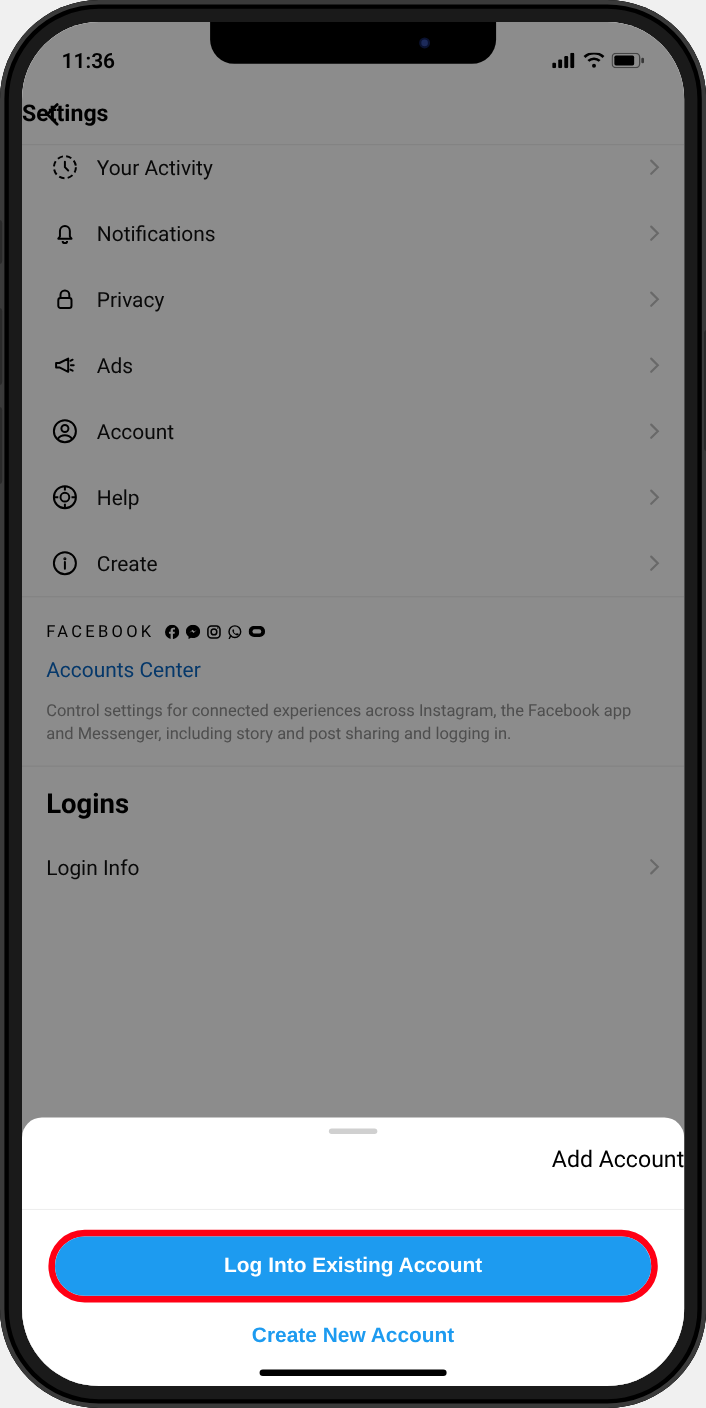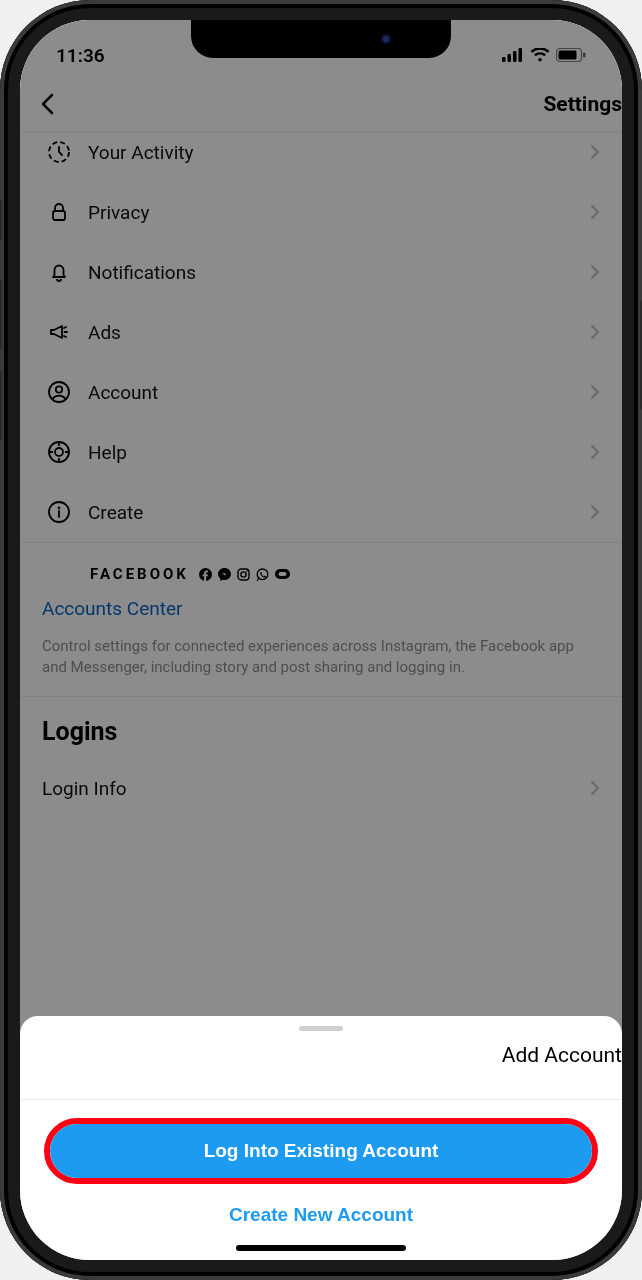--- a/index.html
+++ b/index.html
@@ -56,41 +56,41 @@
     align-items: center;
     padding: 14px 36px 0 36px;
     font-weight: 600;
     font-size: 19px;
   }
   .status-icons { display:flex; gap:6px; align-items:center;}
   .nav-bar {
     height: 56px;
     display: flex;
     align-items: center;
-    justify-content: flex-end;
+    justify-content: flex-start;
     position: relative;
     border-bottom: 1px solid #eee;
   }
   .nav-back { position:absolute; left:20px; }
   .nav-title { font-weight: 700; font-size: 21px; }
   .list { }
   .row {
     display: flex;
     align-items: center;
     padding: 0 22px;
     height: 60px;
     font-size: 19px;
     color: #111;
     position: relative;
   }
   .row .ic { width: 34px; display:flex; justify-content:center; }
   .row .lbl { flex: 1; padding-left: 12px; }
   .row .chev { color: #c0c0c0; }
   .fb-block { padding: 22px 22px 18px 22px; border-top:1px solid #eee; border-bottom:1px solid #eee;}
-  .fb-brand { font-size: 15px; letter-spacing: 3px; font-weight: 700; display:flex; align-items:center; gap:10px;margin-left:48px;}
+  .fb-brand { font-size: 15px; letter-spacing: 3px; font-weight: 400; display:flex; align-items:center; gap:10px;}
   .fb-icons { display:flex; gap:6px; align-items:center;}
   .fb-icons svg { display:block;}
   .ac-link { color: #0a66c2; font-size: 19px; margin-top: 14px; font-weight: 400;}
   .ac-desc { color: #8e8e8e; font-size: 15px; line-height: 1.4; margin-top: 16px;}
   .logins-head { font-weight: 700; font-size: 25px; padding: 20px 22px 12px 22px;}
   .dimmer {
     position:absolute; inset:0; background: rgba(0,0,0,0.45); z-index: 5;
   }
   .sheet {
     position: absolute; left:0; right:0; bottom:0;
@@ -180,39 +180,39 @@
           <span class="lbl">Your Activity</span>
           <span class="chev">
               <svg width="10" height="16" viewBox="0 0 10 16">
                 <path d="M2 2 L8 8 L2 14" fill="none" stroke="#c0c0c0" stroke-width="2" stroke-linecap="round"></path>
               </svg>
             </span>
         </div>
         <div class="row">
           <span class="ic">
               <svg width="24" height="24" viewBox="0 0 24 24" fill="none" stroke="#000" stroke-width="1.8">
+                <path d="M6 17 h12 l-1.5-2 V10 a4.5 4.5 0 0 0-9 0 v5 z" stroke-linejoin="round"></path>
+                <path d="M10 19 a2 2 0 0 0 4 0"></path>
+              </svg>
+            </span>
+          <span class="lbl">Notifications</span>
+          <span class="chev">
+              <svg width="10" height="16" viewBox="0 0 10 16">
+                <path d="M2 2 L8 8 L2 14" fill="none" stroke="#c0c0c0" stroke-width="2" stroke-linecap="round"></path>
+              </svg>
+            </span>
+        </div>
+        <div class="row">
+          <span class="ic">
+              <svg width="24" height="24" viewBox="0 0 24 24" fill="none" stroke="#000" stroke-width="1.8">
                 <rect x="6" y="11" width="12" height="9" rx="2"></rect>
                 <path d="M8 11 V8 a4 4 0 0 1 8 0 v3"></path>
               </svg>
             </span>
           <span class="lbl">Privacy</span>
-          <span class="chev">
-              <svg width="10" height="16" viewBox="0 0 10 16">
-                <path d="M2 2 L8 8 L2 14" fill="none" stroke="#c0c0c0" stroke-width="2" stroke-linecap="round"></path>
-              </svg>
-            </span>
-        </div>
-        <div class="row">
-          <span class="ic">
-              <svg width="24" height="24" viewBox="0 0 24 24" fill="none" stroke="#000" stroke-width="1.8">
-                <path d="M6 17 h12 l-1.5-2 V10 a4.5 4.5 0 0 0-9 0 v5 z" stroke-linejoin="round"></path>
-                <path d="M10 19 a2 2 0 0 0 4 0"></path>
-              </svg>
-            </span>
-          <span class="lbl">Notifications</span>
           <span class="chev">
               <svg width="10" height="16" viewBox="0 0 10 16">
                 <path d="M2 2 L8 8 L2 14" fill="none" stroke="#c0c0c0" stroke-width="2" stroke-linecap="round"></path>
               </svg>
             </span>
         </div>
         <div class="row">
           <span class="ic">
               <svg width="24" height="24" viewBox="0 0 24 24" fill="none" stroke="#000" stroke-width="1.8">
                 <path d="M4 10 v4 h3 l8 4 V6 l-8 4 z" stroke-linejoin="round"></path>

